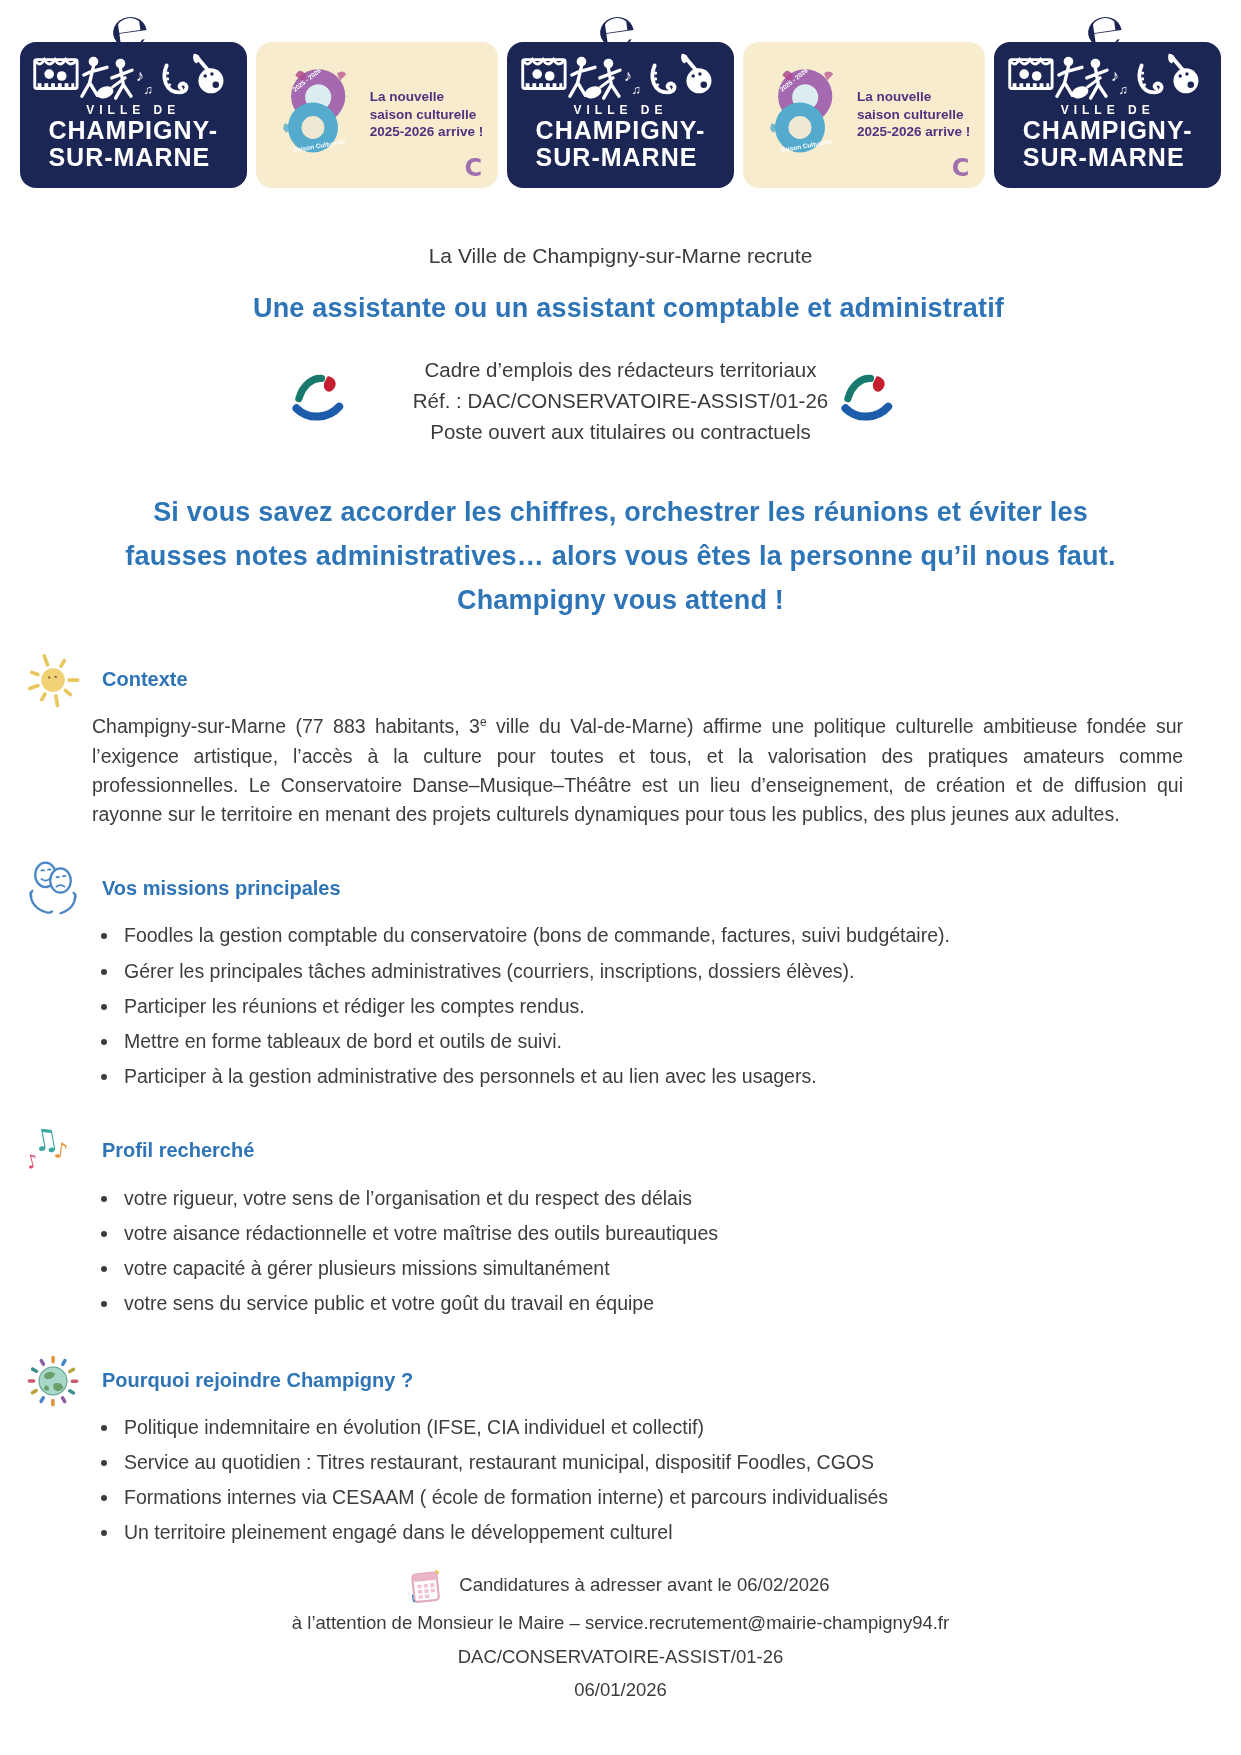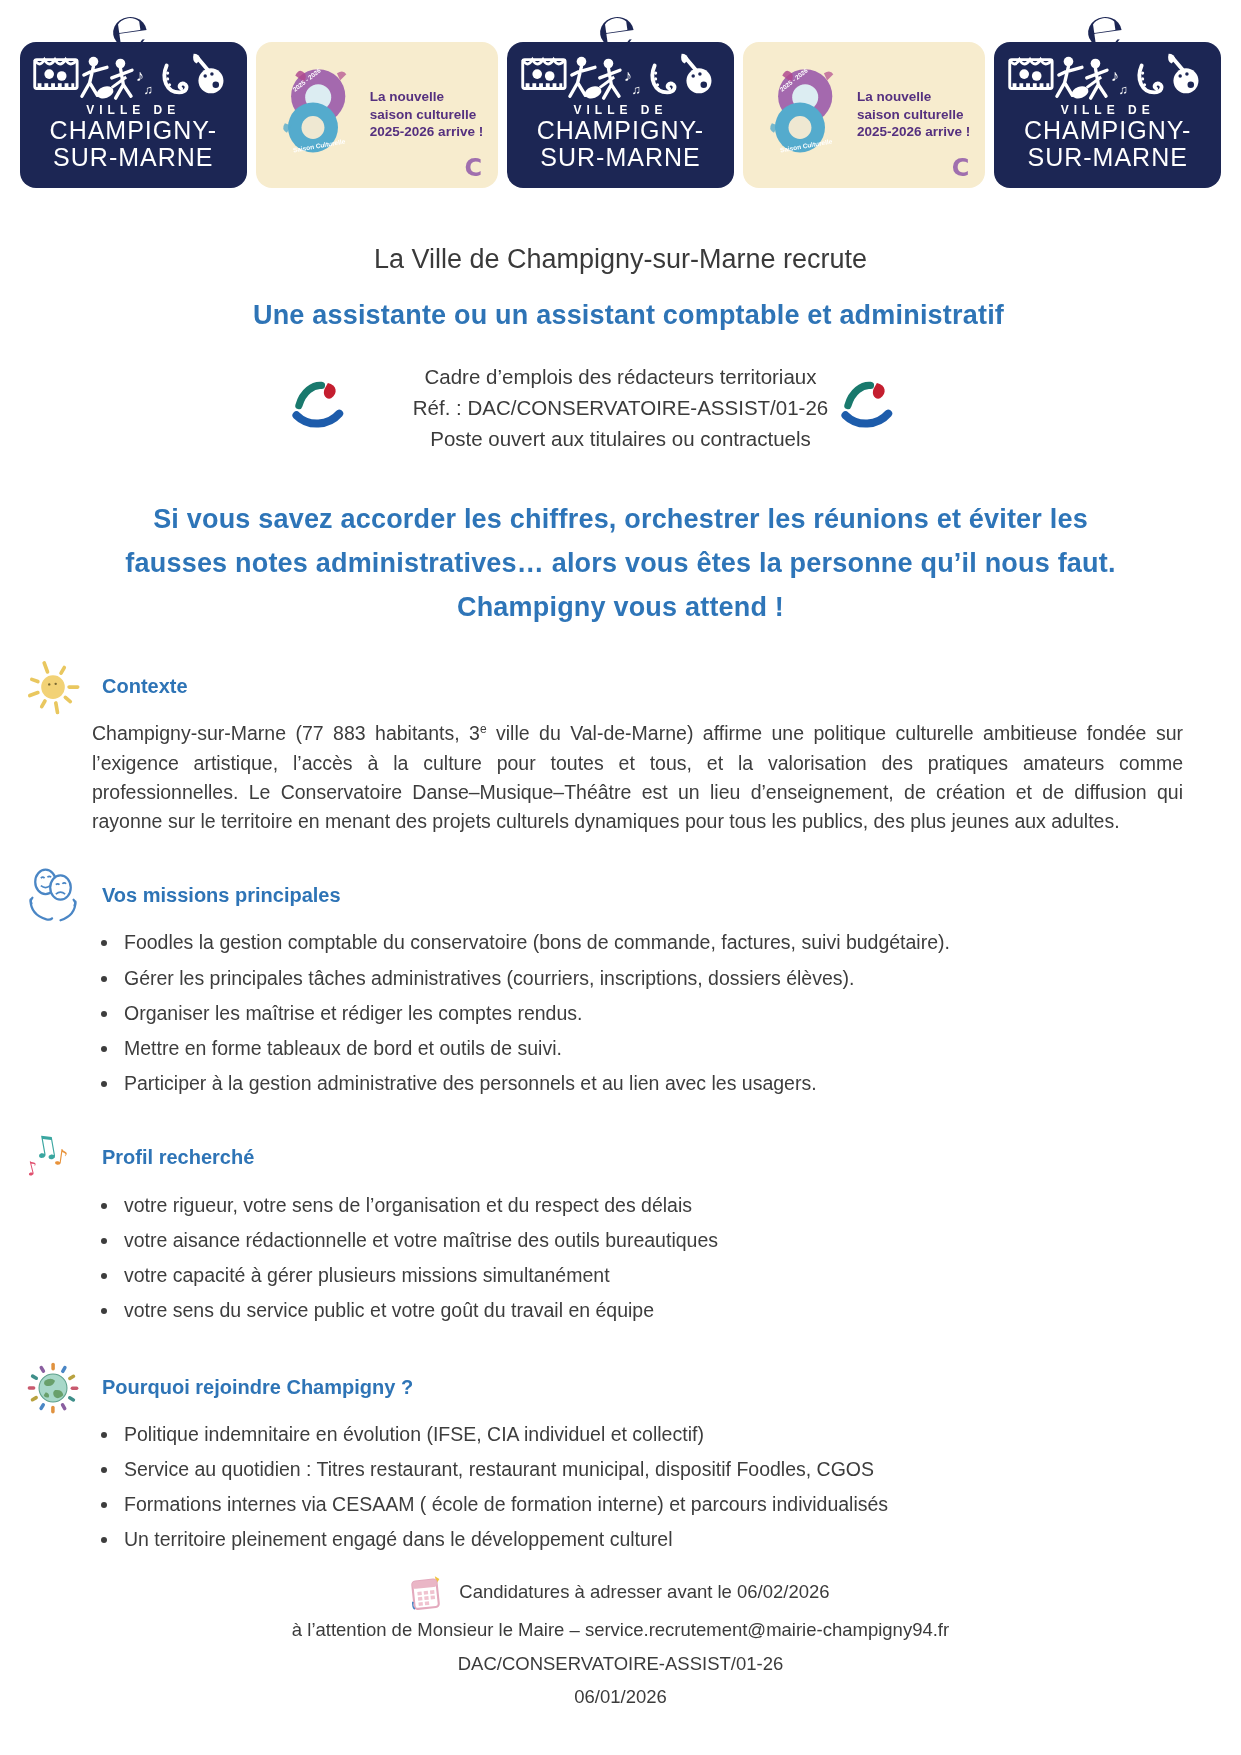--- a/index.html
+++ b/index.html
@@ -18,36 +18,36 @@
     align-items:center; padding-top:8px;
   }
   .swoosh {
     position:absolute; top:-34px; left:50%;
     transform:translateX(-58%) rotate(-8deg);
     font-size:46px; font-weight:bold; color:#1c2654; line-height:1;
     font-family:"DejaVu Sans", sans-serif;
   }
   .picto { width:90%; height:52px; }
   .villede { font-size:12px; letter-spacing:5px; margin-top:1px; font-weight:bold; }
-  .cityname { font-size:25px; font-weight:400; line-height:1.08; text-align:center; letter-spacing:1px; }
+  .cityname { font-size:25px; font-weight:700; line-height:1.08; letter-spacing:1px; }
 
   .card.cream { background:#f7ecce; display:flex; padding:6px 8px; }
   .season-logo { width:46%; height:100%; }
   .season-text {
     width:54%; margin-top:40px; padding-left:2px;
     font-size:13.5px; font-weight:800; color:#55307f; line-height:1.3;
   }
   .c-mark {
     position:absolute; right:16px; bottom:6px;
     color:#a06fae; font-weight:800; font-size:24px;
     font-family:"DejaVu Sans", sans-serif;
   }
 
   
-  .intro { text-align:center; margin-top:56px; font-size:27px; color:#3a3a3a; }
+  .intro { text-align:center; margin-top:56px; font-size:21px; color:#3a3a3a; }
   .job-title {
     text-align:center; margin-top:25px; font-size:27px; font-weight:800;
     color:#2e74b6; letter-spacing:0.2px;padding-left:16px;
   }
   .meta-row { position:relative; margin-top:31px; }
   .meta { text-align:center; font-size:20.5px; color:#3b3b3b; line-height:1.5; }
   .mini-logo { position:absolute; width:58px; height:56px; top:14px; }
   .mini-logo.left  { left:286px; }
   .mini-logo.right { right:348px; }
 
@@ -307,21 +307,21 @@
         <path d="M6,36 q0,16 17,21 q4,1 6,-1"></path>
         <path d="M54,38 q0,15 -16,20"></path>
         <path d="M8,34 q-3,3 -1,6 M52,36 q3,3 1,6"></path>
       </g>
     </svg>
     <div class="section-title">Vos missions principales</div>
   </div>
   <ul class="bullets">
     <li>Foodles la gestion comptable du conservatoire (bons de commande, factures, suivi budgétaire).</li>
     <li>Gérer les principales tâches administratives (courriers, inscriptions, dossiers élèves).</li>
-    <li>Organiser les maîtrise et rédiger les comptes rendus.</li>
+    <li>Participer les réunions et rédiger les comptes rendus.</li>
     <li>Mettre en forme tableaux de bord et outils de suivi.</li>
     <li>Participer à la gestion administrative des personnels et au lien avec les usagers.</li>
   </ul>
 
   <div class="section-head head-profil">
     <div class="note-stack">
       <span class="note n1">♫</span>
       <span class="note n2">♪</span>
       <span class="note n3">♪</span>
     </div>

